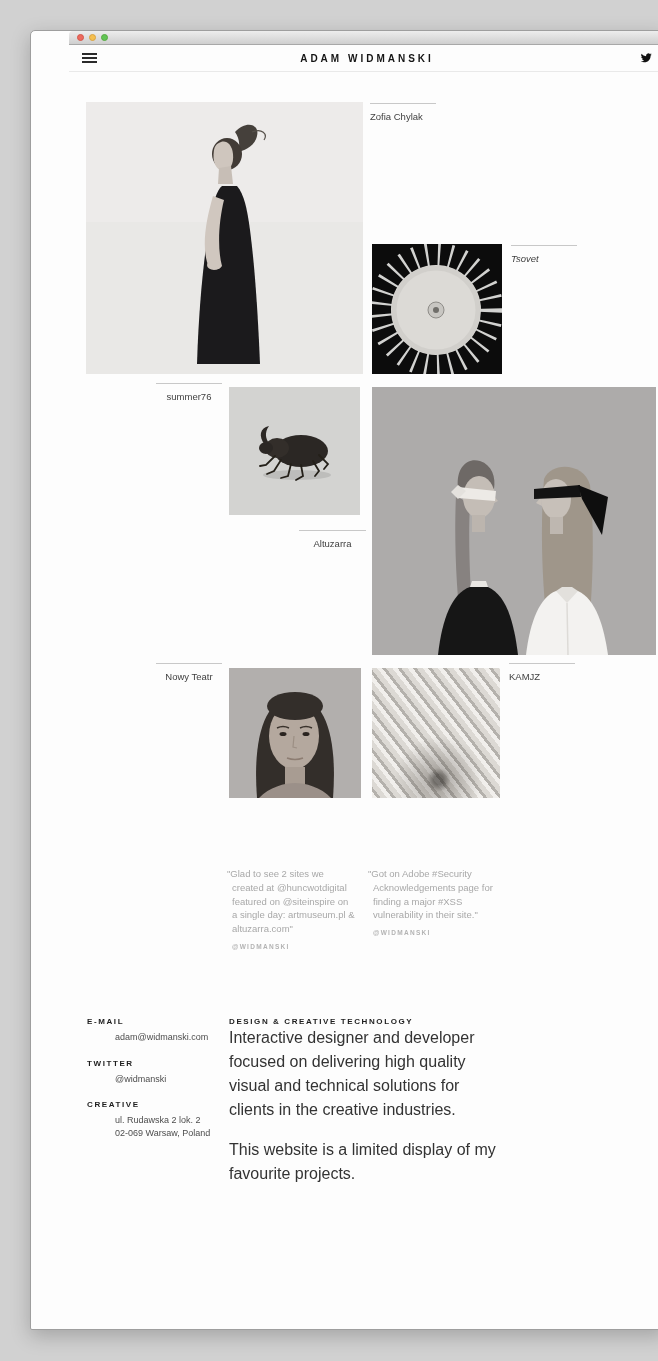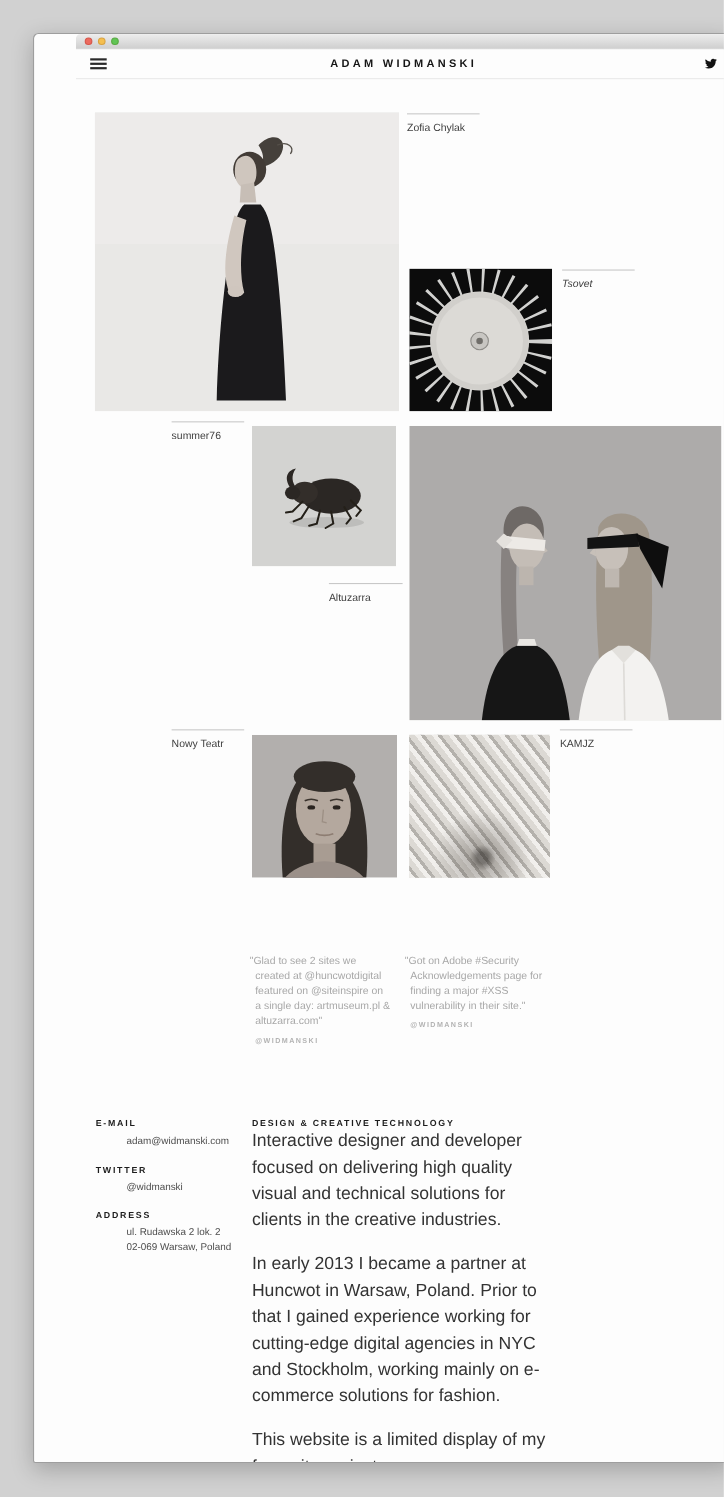--- a/index.html
+++ b/index.html
@@ -32,21 +32,21 @@
   .img-altuzarra{left:303px;top:342px;width:284px;height:268px;}
   .img-nowy{left:160px;top:623px;width:132px;height:130px;}
   .img-kamjz{left:303px;top:623px;width:128px;height:130px;
     background:
       radial-gradient(circle at 52% 86%, rgba(40,36,32,.60) 0 5px, rgba(70,64,58,.30) 12px, rgba(0,0,0,0) 44px),
       repeating-linear-gradient(52deg, #f1efec 0 4px, #b4b1ac 4px 7px, #dcd9d4 7px 12px),
       repeating-linear-gradient(-52deg, rgba(250,249,247,.85) 0 4px, rgba(130,126,120,.35) 4px 7px, rgba(225,223,219,.7) 7px 12px);}
 
   .plabel{position:absolute;font-size:9.5px;color:#3f3f3f;cursor:pointer;}
   .plabel .rule{display:block;width:66px;border-top:1px solid #c8c8c8;margin-bottom:7px;}
-  .plabel.right{text-align:left;}
+  .plabel.right{text-align:center;}
   .plabel.right .rule{width:100%;}
   .label-zofia{left:301px;top:58px;}
   .label-tsovet{left:442px;top:200px;font-style:italic;}
   .label-summer{left:87px;top:338px;width:66px;}
   .label-altuzarra{left:230px;top:485px;width:67px;}
   .label-nowy{left:87px;top:618px;width:66px;}
   .label-kamjz{left:440px;top:618px;}
 
   .quote{position:absolute;width:128px;}
   .quote1{left:158px;top:822px;}
@@ -213,28 +213,27 @@
       <div class="footer-left">
         <div class="f-block">
           <div class="f-heading">E-MAIL</div>
           <div class="f-value">adam@widmanski.com</div>
         </div>
         <div class="f-block">
           <div class="f-heading">TWITTER</div>
           <div class="f-value">@widmanski</div>
         </div>
         <div class="f-block">
-          <div class="f-heading">ADDRESS</div>
+          <div class="f-heading">CREATIVE</div>
           <div class="f-value">ul. Rudawska 2 lok. 2</div>
           <div class="f-value">02-069 Warsaw, Poland</div>
         </div>
       </div>
 
       <div class="footer-right">
         <div class="about-heading">DESIGN &amp; CREATIVE TECHNOLOGY</div>
         <p class="about-p">Interactive designer and developer focused on delivering high quality visual and technical solutions for clients in the creative industries.</p>
-        <p class="about-p">In early 2013 I became a partner at Huncwot in Warsaw, Poland. Prior to that I gained experience working for cutting-edge digital agencies in NYC and Stockholm, working mainly on e-commerce solutions for fashion.</p>
         <p class="about-p">This website is a limited display of my favourite projects.</p>
       </div>
 
     </div>
   </div>
 </div>
 
 </body></html>

